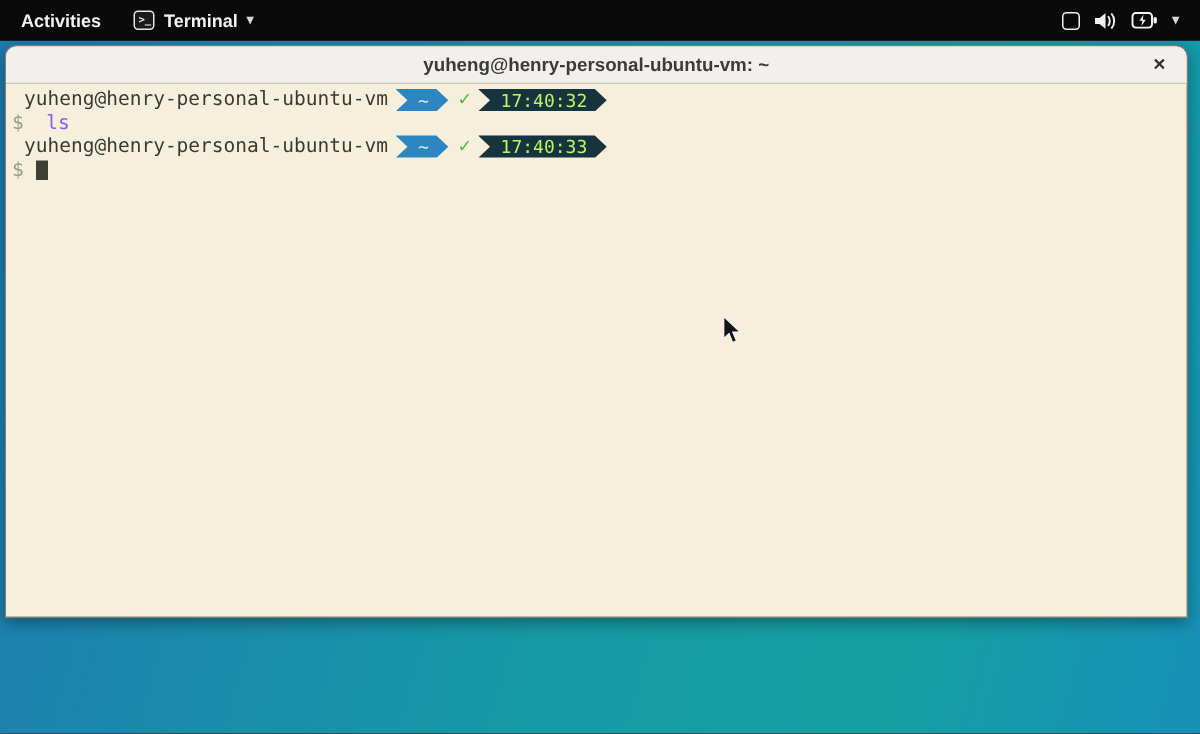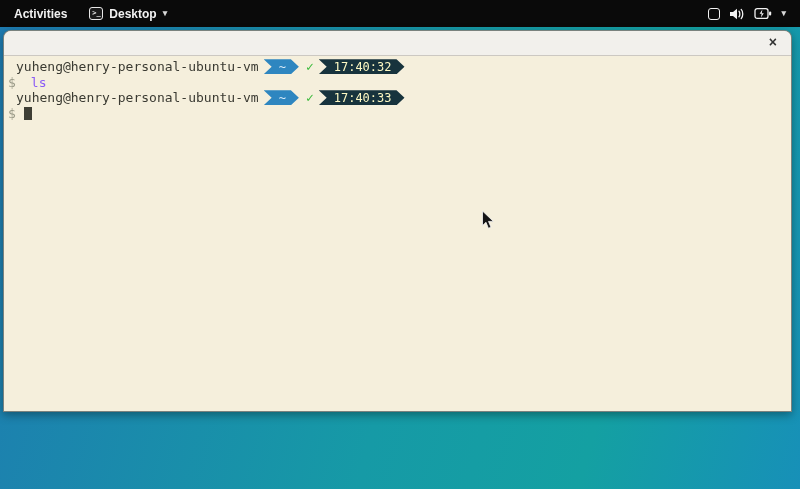--- a/index.html
+++ b/index.html
@@ -63,40 +63,40 @@
     font-family:"DejaVu Sans Mono", monospace; font-size:13px; color:#3a3a32;border-radius:30px;
   }
   .line { height:15.5px; display:flex; align-items:center; white-space:pre; }
   .userhost { padding-left:8px; color:#3a3a32; }
   .seg {
     display:inline-flex; align-items:center; height:15px; font-size:12px;
     padding:0 13px 0 15px; margin-left:5px;
     clip-path:polygon(0 0, calc(100% - 8px) 0, 100% 50%, calc(100% - 8px) 100%, 0 100%, 8px 50%);
   }
   .seg-blue { background:#2e86c0; color:#d8eaf7; }
-  .seg-dark { background:#17333d; color:#fef9c3; }
+  .seg-dark { background:#17333d; color:#bef264; }
   .check { color:#3dbb3d; margin-left:7px; font-weight:700; }
   .dollar { color:#9a9a88; }
   .cmd { color:#8b5cf6; margin-left:15px; }
   .listing { color:#2aa198; }
   .cursor-block { width:8px; height:13px; background:#3e3e35; margin-left:8px; display:inline-block; }
 
   .mouse-cursor { position:absolute; left:481px; top:210px; z-index:20; }
 </style>
 </head>
 <body>
 
 <div class="screen">
 
   <div class="topbar">
     <div class="tb-left">
       <div class="activities">Activities</div>
       <div class="app-menu">
         <span class="term-ico">&gt;_</span>
-        <span>Desktop</span>
+        <span>Terminal</span>
         <span class="caret">▾</span>
       </div>
     </div>
     <div class="tb-right">
       <span class="screen-ico"></span>
       <svg width="16" height="14" viewBox="0 0 16 14">
         <path d="M1 5v4h3l4 3.2V1.8L4 5z" fill="#f2f2f2"></path>
         <path d="M10 4.2c1.1 1.2 1.1 4.4 0 5.6 M12.2 2.4c2.1 2.2 2.1 7 0 9.2" stroke="#f2f2f2" fill="none" stroke-width="1.3" stroke-linecap="round"></path>
       </svg>
       <svg width="18" height="13" viewBox="0 0 18 13">
@@ -105,20 +105,21 @@
         <path d="M8.4 2.6 5.6 6.8h2L7 10.4l2.8-4.2h-2z" fill="#f2f2f2"></path>
       </svg>
       <span class="caret">▾</span>
     </div>
   </div>
 
   <div class="desktop"></div>
 
   <div class="window">
     <div class="titlebar">
+      <span class="title">yuheng@henry-personal-ubuntu-vm: ~</span>
       <span class="close-btn">×</span>
     </div>
 
     <div class="term">
 
       <div class="line">
         <span class="userhost">yuheng@henry-personal-ubuntu-vm</span>
         <span class="seg seg-blue">~</span>
         <span class="check">✓</span>
         <span class="seg seg-dark">17:40:32</span>

